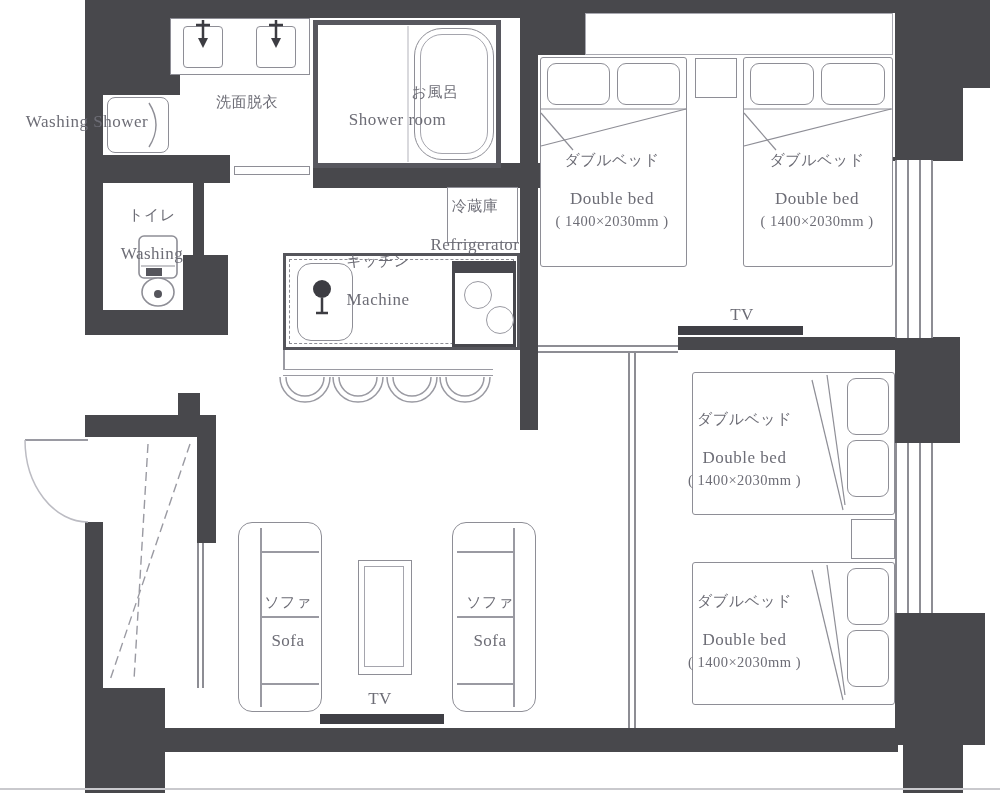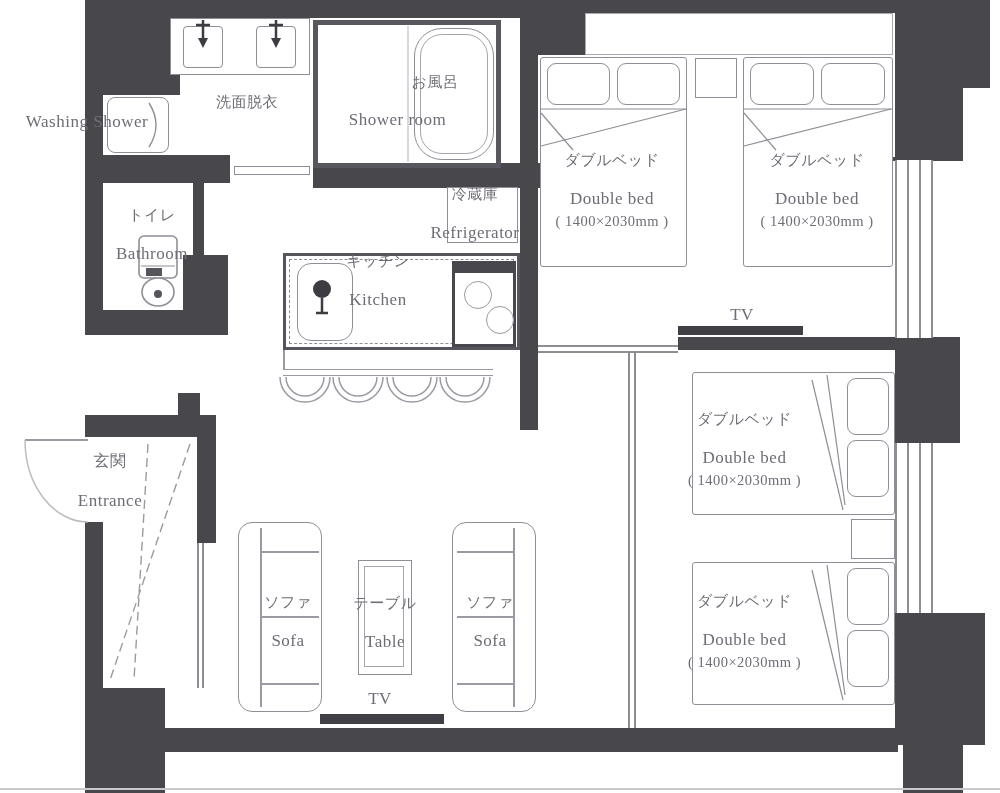--- a/index.html
+++ b/index.html
@@ -192,51 +192,43 @@
 
     <path d="M0 789 L1000 789" stroke="#c9c9cd" stroke-width="2" fill="none"></path>
   </svg>
 
   <div class="lbl" style="left:2px;top:94px;width:170px;">
     <span class="en">Washing Shower</span>
   </div>
   <div class="lbl" style="left:167px;top:92px;width:160px;">
     <span class="jp">洗面脱衣</span>
   </div>
-  <div class="lbl" style="left:385px;top:72px;width:100px;">
+  <div class="lbl" style="left:385px;top:82px;width:100px;">
     <span class="jp">お風呂</span>
   </div>
   <div class="lbl" style="left:325px;top:92px;width:145px;">
     <span class="en">Shower room</span>
   </div>
   <div class="lbl" style="left:97px;top:205px;width:110px;">
     <span class="jp">トイレ</span>
-    <span class="en">Bathroom</span>
-  </div>
-  <div class="lbl" style="left:410px;top:184px;width:130px;">
+    <span class="en">Washing</span>
+  </div>
+  <div class="lbl" style="left:410px;top:196px;width:130px;">
     <span class="jp">冷蔵庫</span>
     <span class="en">Refrigerator</span>
   </div>
   <div class="lbl" style="left:323px;top:251px;width:110px;">
     <span class="jp">キッチン</span>
-    <span class="en">Kitchen</span>
-  </div>
-  <div class="lbl" style="left:45px;top:450px;width:130px;">
-    <span class="jp" style="font-size:16px;">玄関</span>
-    <span class="en">Entrance</span>
+    <span class="en">Machine</span>
   </div>
 
   <div class="lbl" style="left:243px;top:592px;width:90px;">
     <span class="jp">ソファ</span>
     <span class="en">Sofa</span>
   </div>
-  <div class="lbl" style="left:340px;top:593px;width:90px;">
-    <span class="jp">テーブル</span>
-    <span class="en">Table</span>
-  </div>
   <div class="lbl" style="left:445px;top:592px;width:90px;">
     <span class="jp">ソファ</span>
     <span class="en">Sofa</span>
   </div>
   <div class="lbl" style="left:350px;top:687px;width:60px;">
     <span class="tvtxt">TV</span>
   </div>
   <div class="lbl" style="left:712px;top:303px;width:60px;">
     <span class="tvtxt">TV</span>
   </div>

